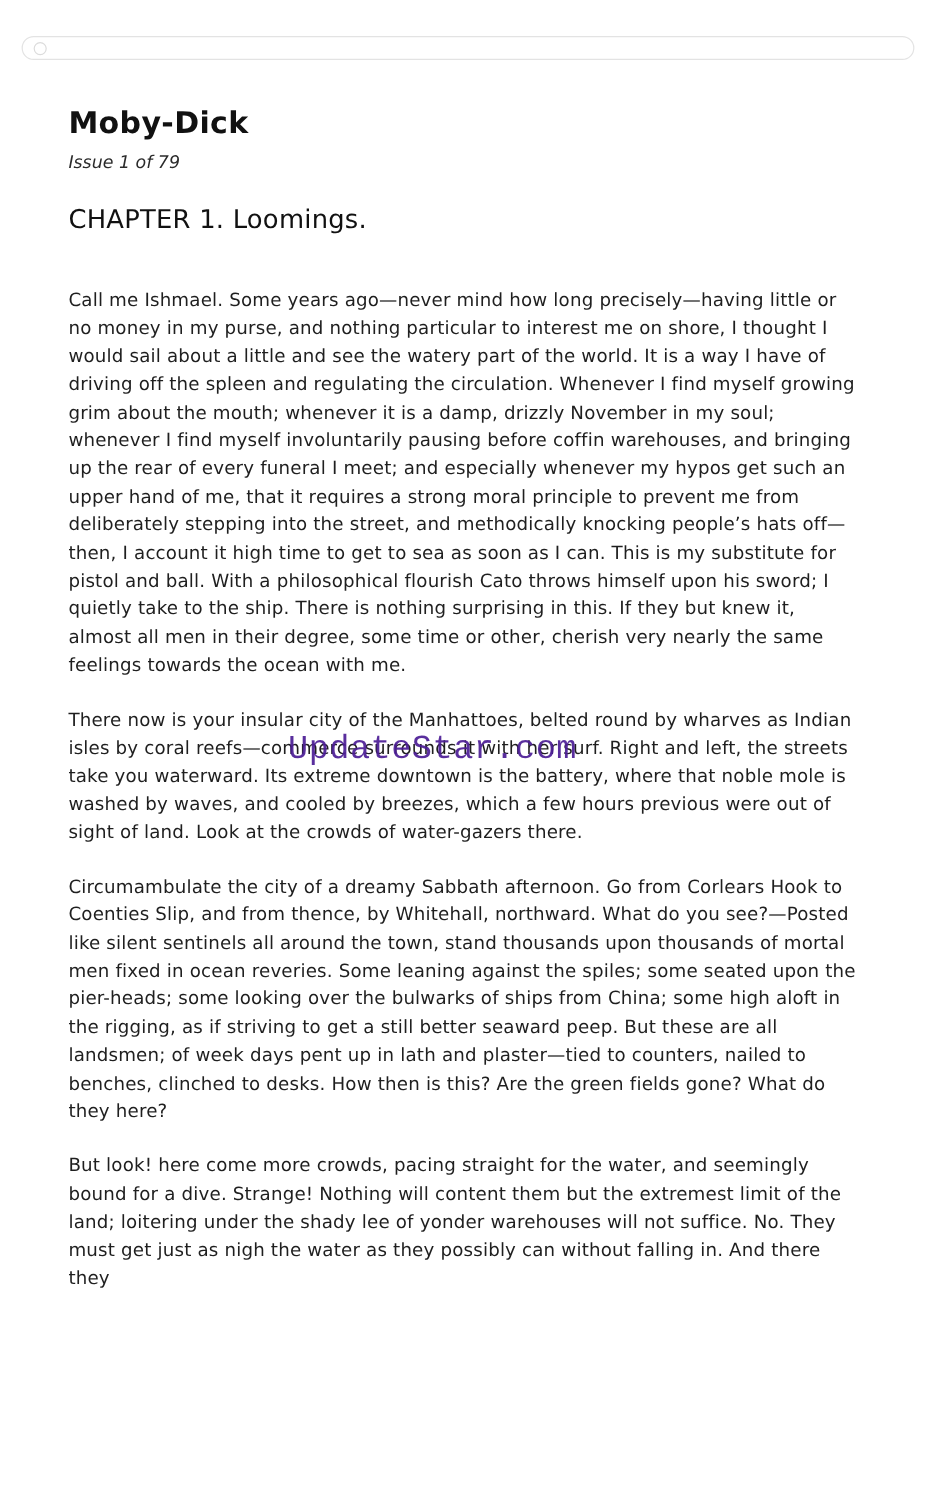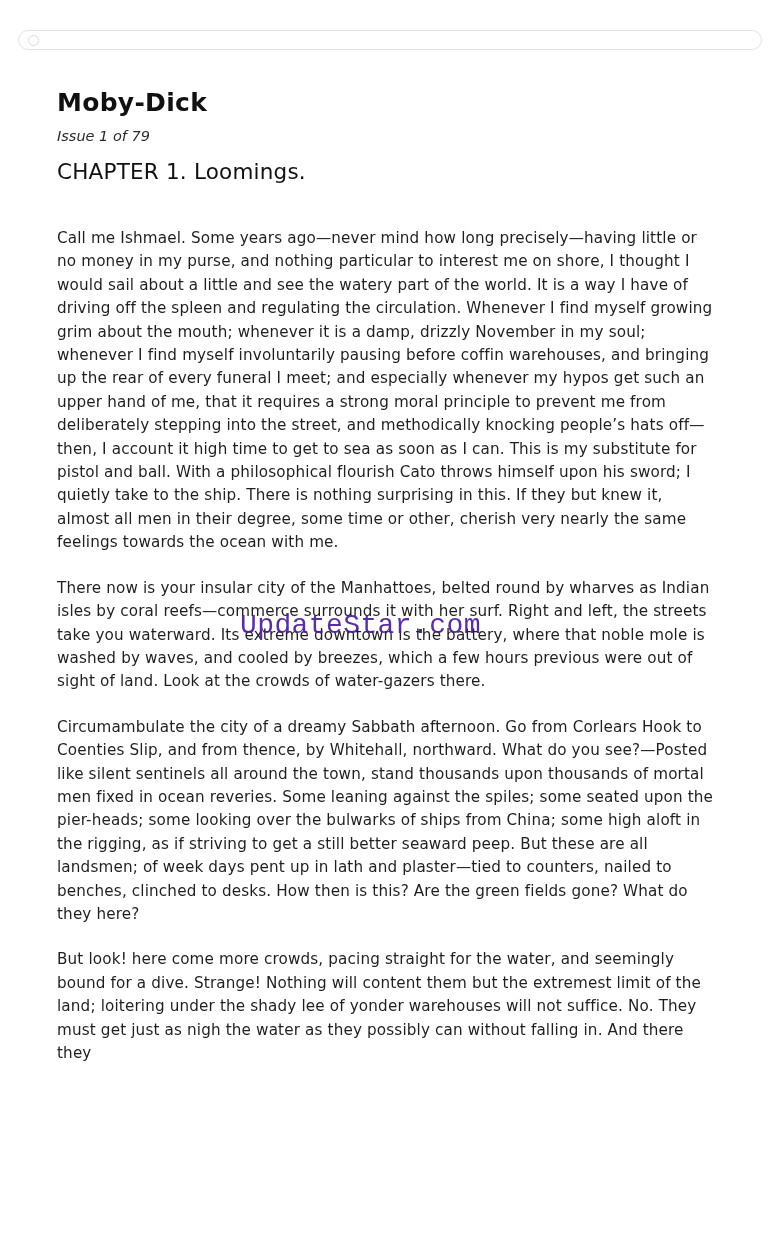--- a/index.html
+++ b/index.html
@@ -67,21 +67,21 @@
   }
   .issue-line {
     font-size: 14.5px;
     font-style: italic;
     color: #2b2b2b;
     margin-top: 9px;
     line-height: 18px;
   }
   .chapter-title {
     font-size: 21.5px;
-    margin-top: 14px;
+    margin-top: 26px;
     color: #111111;
     line-height: 26px;
     letter-spacing: 0.2px;
   }
   .para {
     font-size: 15.2px;
     line-height: 23.4px;
     color: #1f1f1f;
     margin-top: 22px;
     text-align: left;

